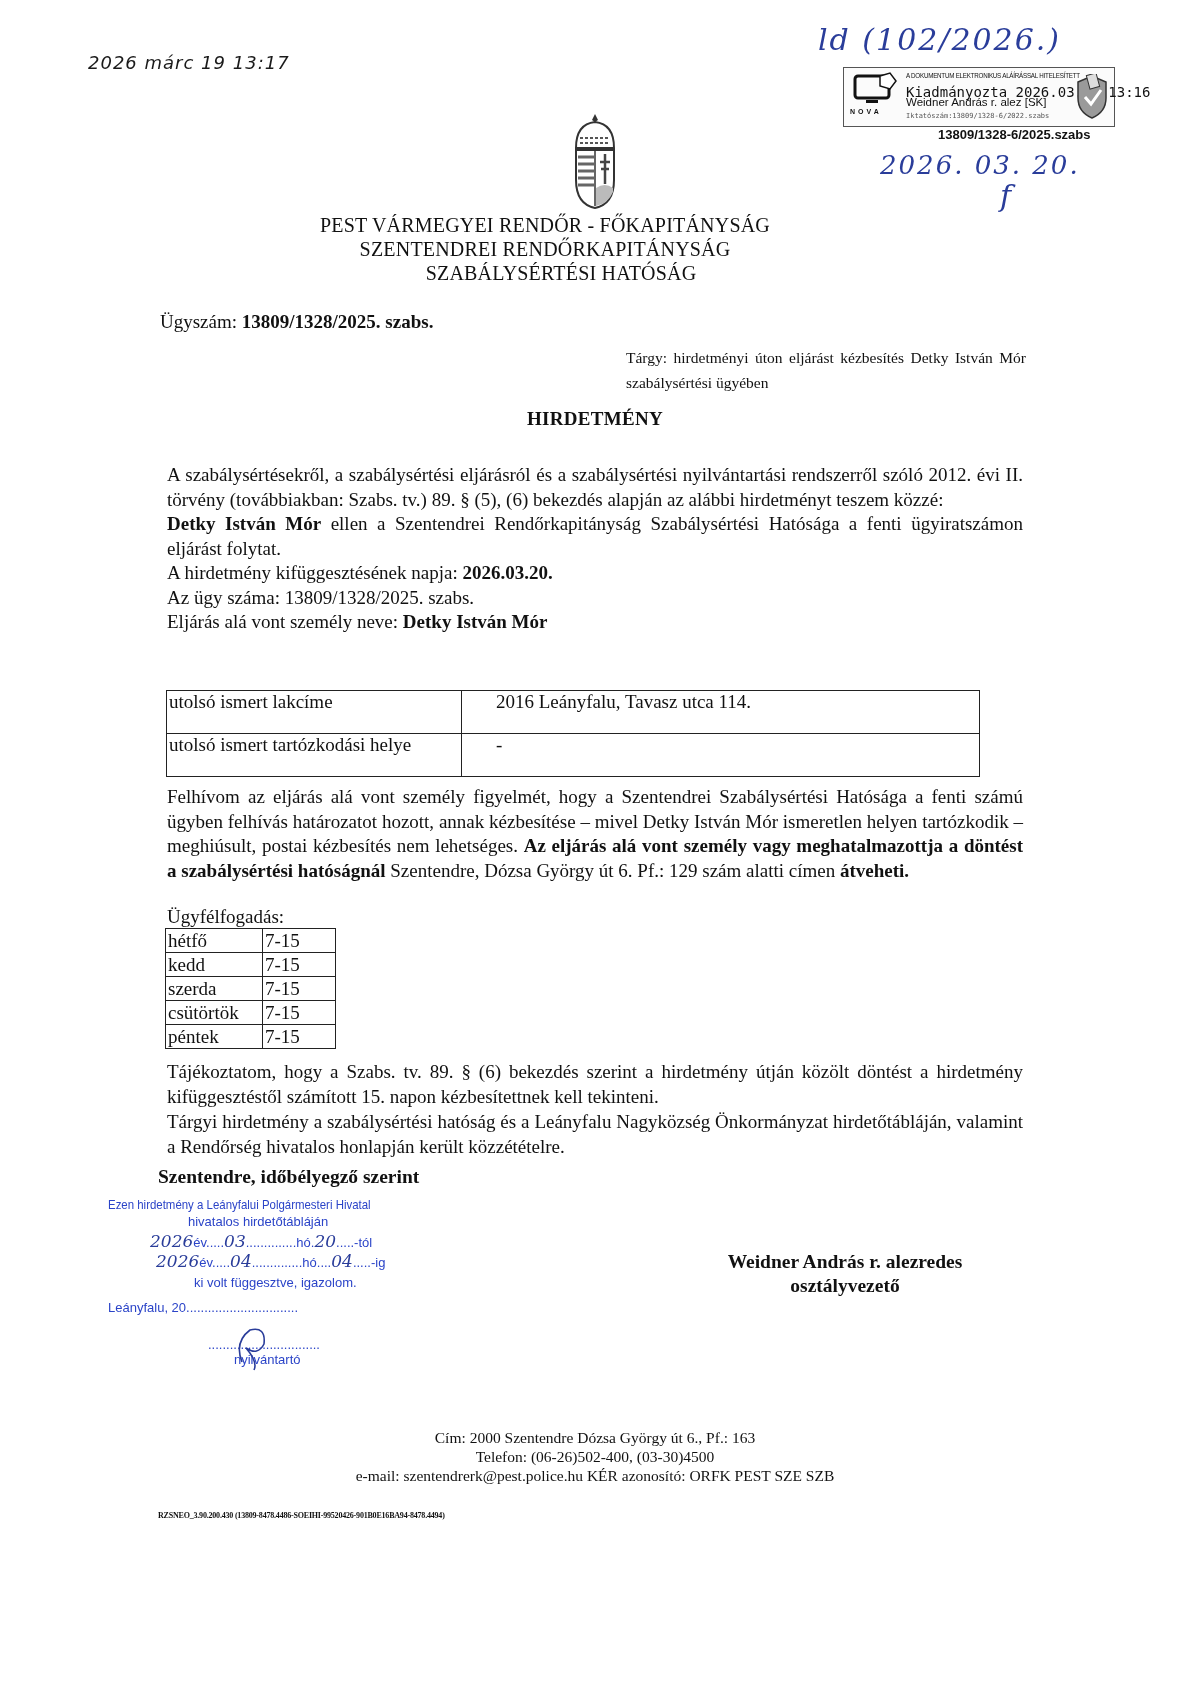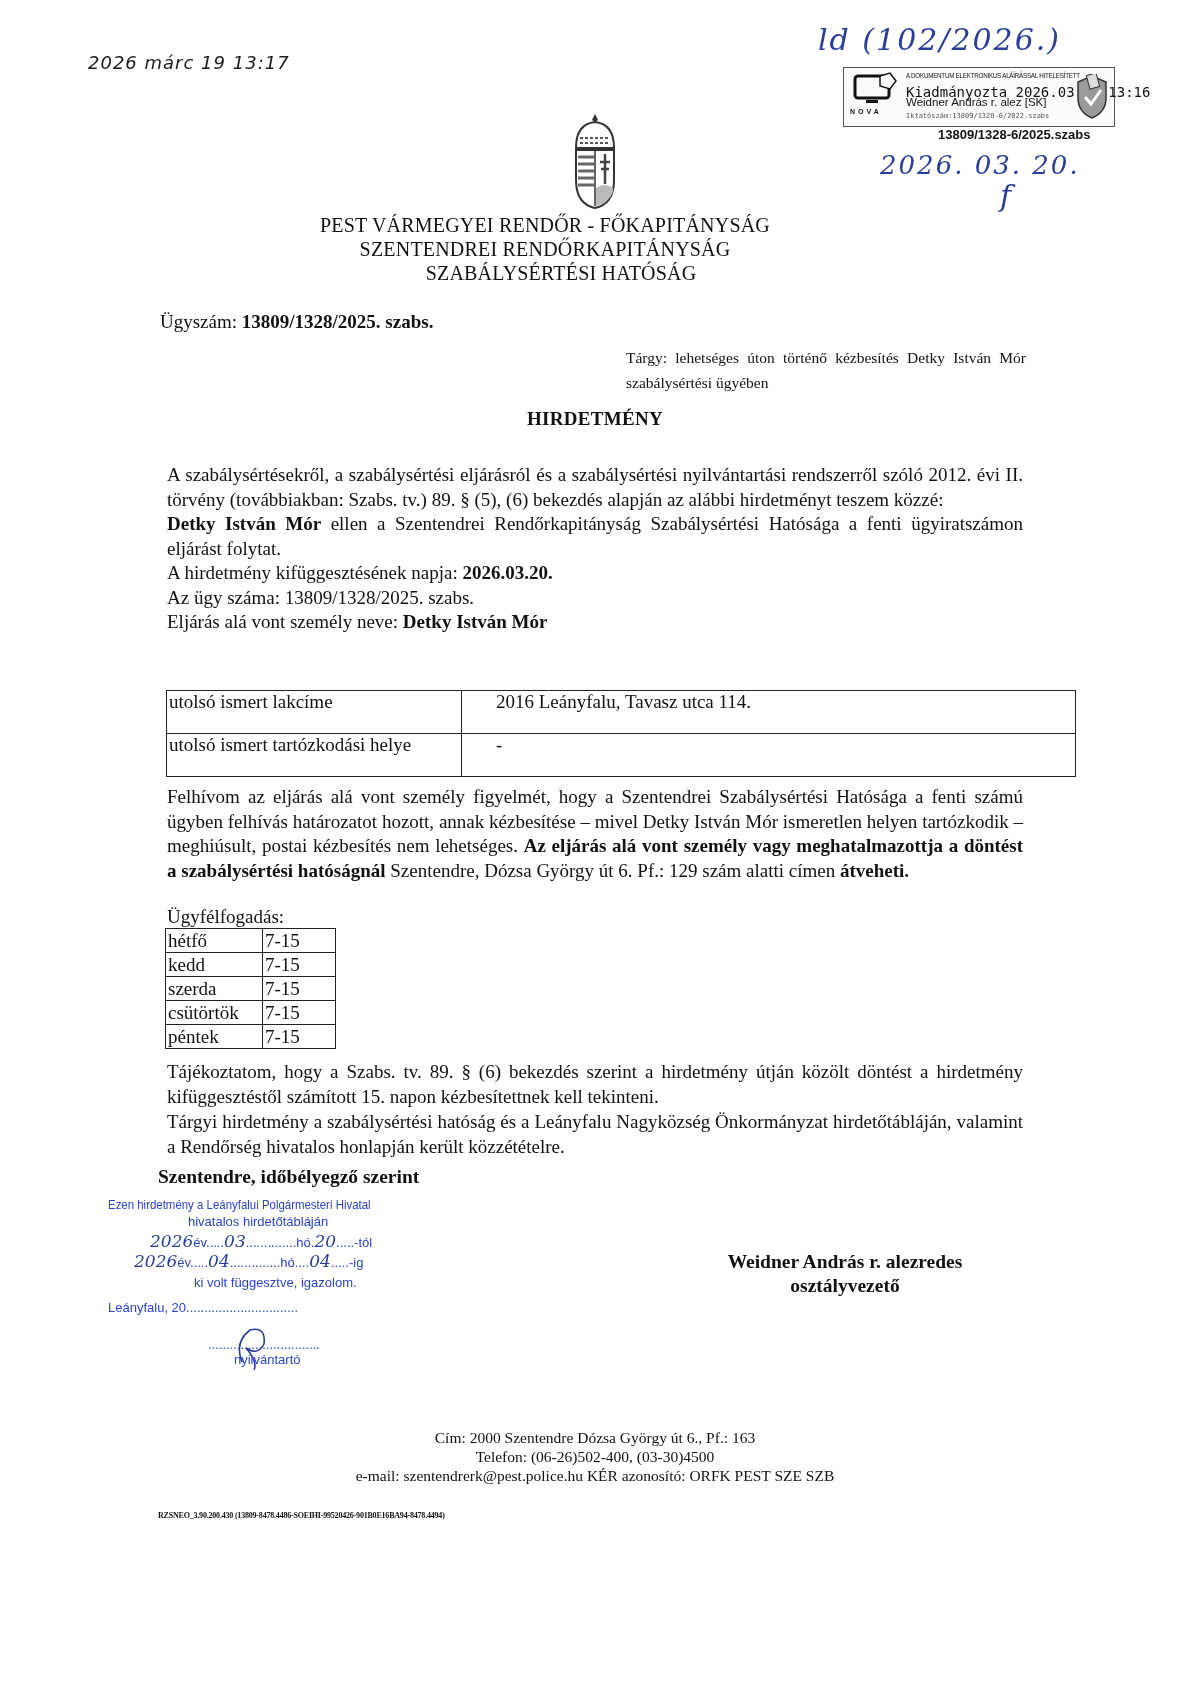--- a/index.html
+++ b/index.html
@@ -24,21 +24,21 @@
   .header-org { left: 0; width: 1090px; text-align: center; font-size: 20px; line-height: 23px; letter-spacing: 0.2px; }
 
   .case-no { left: 160px; top: 311px; font-size: 19px; }
   .subject { left: 626px; top: 345px; width: 400px; font-size: 15.5px; line-height: 25px; text-align: justify; text-align-last: left; }
   .title { left: 0; width: 1190px; top: 408px; text-align: center; font-size: 19px; font-weight: bold; letter-spacing: 0.3px; }
 
   .body { left: 167px; width: 856px; font-size: 19px; line-height: 24.5px; }
   .just { text-align: justify; }
   .p { margin: 0; }
 
-  table.addr { position: absolute; left: 166px; top: 690px; width: 910px; border-collapse: collapse; font-size: 19px; }
+  table.addr { position: absolute; left: 166px; top: 690px; width: 814px; border-collapse: collapse; font-size: 19px; }
   table.addr td { border: 1.5px solid #222; vertical-align: top; padding: 0 2px; height: 42px; }
   table.addr td.c1 { width: 290px; }
   table.addr td.c2 { padding-left: 34px; }
 
   table.hours { position: absolute; left: 165px; top: 928px; border-collapse: collapse; font-size: 19px; line-height: 23px; }
   table.hours td { border: 1.5px solid #222; padding: 0 0 0 2px; height: 23px; }
   table.hours td.d { width: 94px; }
   table.hours td.h { width: 70px; }
 
   .stamp { color: #2b44c8; font-family: "Liberation Sans", "DejaVu Sans", sans-serif; font-size: 13px; }
@@ -88,21 +88,21 @@
 
 <div class="abs serif header-org" style="top:214px;">PEST VÁRMEGYEI RENDŐR - FŐKAPITÁNYSÁG</div>
 <div class="abs serif header-org" style="top:238px;">SZENTENDREI RENDŐRKAPITÁNYSÁG</div>
 <div class="abs serif header-org" style="top:262px;padding-left:16px;">SZABÁLYSÉRTÉSI HATÓSÁG</div>
 
 <div class="abs serif case-no">
   <span>Ügyszám: </span><b>13809/1328/2025. szabs.</b>
 </div>
 
 <div class="abs serif subject">
-  <span>Tárgy:</span><span> lehetséges úton történő kézbesítés Detky István Mór szabálysértési ügyében</span>
+  <span>Tárgy:</span><span> hirdetményi úton eljárást kézbesítés Detky István Mór szabálysértési ügyében</span>
 </div>
 
 <div class="abs serif title">HIRDETMÉNY</div>
 
 <div class="abs serif body" style="top:463px;">
   <p class="p just">A szabálysértésekről, a szabálysértési eljárásról és a szabálysértési nyilvántartási rendszerről szóló 2012. évi II. törvény (továbbiakban: Szabs. tv.) 89. § (5), (6) bekezdés alapján az alábbi hirdetményt teszem közzé:</p>
   <p class="p just">
     <b>Detky István Mór</b><span> ellen a Szentendrei Rendőrkapitányság Szabálysértési Hatósága a fenti ügyiratszámon eljárást folytat.</span>
   </p>
   <p class="p"><span>A hirdetmény kifüggesztésének napja: </span><b>2026.03.20.</b></p>
@@ -156,21 +156,21 @@
 <div class="abs serif body just" style="top:1060px;">Tájékoztatom, hogy a Szabs. tv. 89. § (6) bekezdés szerint a hirdetmény útján közölt döntést a hirdetmény kifüggesztéstől számított 15. napon kézbesítettnek kell tekinteni.</div>
 <div class="abs serif body just" style="top:1110px;">Tárgyi hirdetmény a szabálysértési hatóság és a Leányfalu Nagyközség Önkormányzat hirdetőtábláján, valamint a Rendőrség hivatalos honlapján került közzétételre.</div>
 <div class="abs serif" style="left:158px; top:1166px; font-size:19.5px; font-weight:bold;">Szentendre, időbélyegző szerint</div>
 
 <div class="abs stamp" style="left:108px; top:1197px; width:340px;">
   <div style="transform:scaleX(0.88); transform-origin:left; white-space:nowrap;">Ezen hirdetmény a Leányfalui Polgármesteri Hivatal</div>
   <div style="margin-left:80px; margin-top:2px;">hivatalos hirdetőtábláján</div>
   <div style="margin-left:42px; margin-top:2px; white-space:nowrap;">
     <span class="hand" style="font-size:17px;">2026</span><span>év</span><span>.....</span><span class="hand" style="font-size:17px;">03</span><span>..............</span><span>hó</span><span>.</span><span class="hand" style="font-size:17px;">20</span><span>.....</span><span>-tól</span>
   </div>
-  <div style="margin-left:26px; white-space:nowrap;">
+  <div style="margin-left:48px; white-space:nowrap;">
     <span class="hand" style="font-size:17px;">2026</span><span>év</span><span>.....</span><span class="hand" style="font-size:17px;">04</span><span>..............</span><span>hó</span><span>....</span><span class="hand" style="font-size:17px;">04</span><span>.....</span><span>-ig</span>
   </div>
   <div style="margin-left:86px; margin-top:4px;">ki volt függesztve, igazolom.</div>
   <div style="margin-top:10px; white-space:nowrap;"><span>Leányfalu, 20</span><span>...............................</span></div>
   <div style="margin-left:100px; margin-top:22px; white-space:nowrap;">...............................</div>
   <div style="margin-left:126px;">nyilvántartó</div>
 </div>
 <svg class="abs" style="left:228px; top:1322px;" width="50" height="50" viewBox="0 0 50 50">
   <path d="M14 40 Q6 20 22 8 Q38 4 36 22 Q30 34 18 26 Q30 40 26 48" fill="none" stroke="#2a3d9a" stroke-width="1.6"></path>
 </svg>

